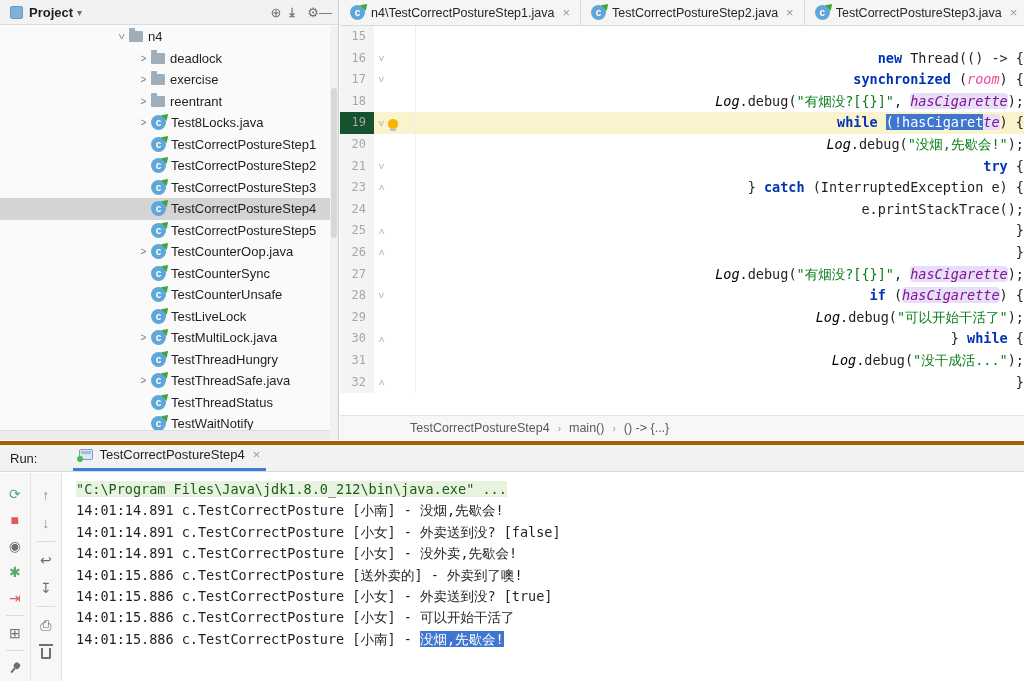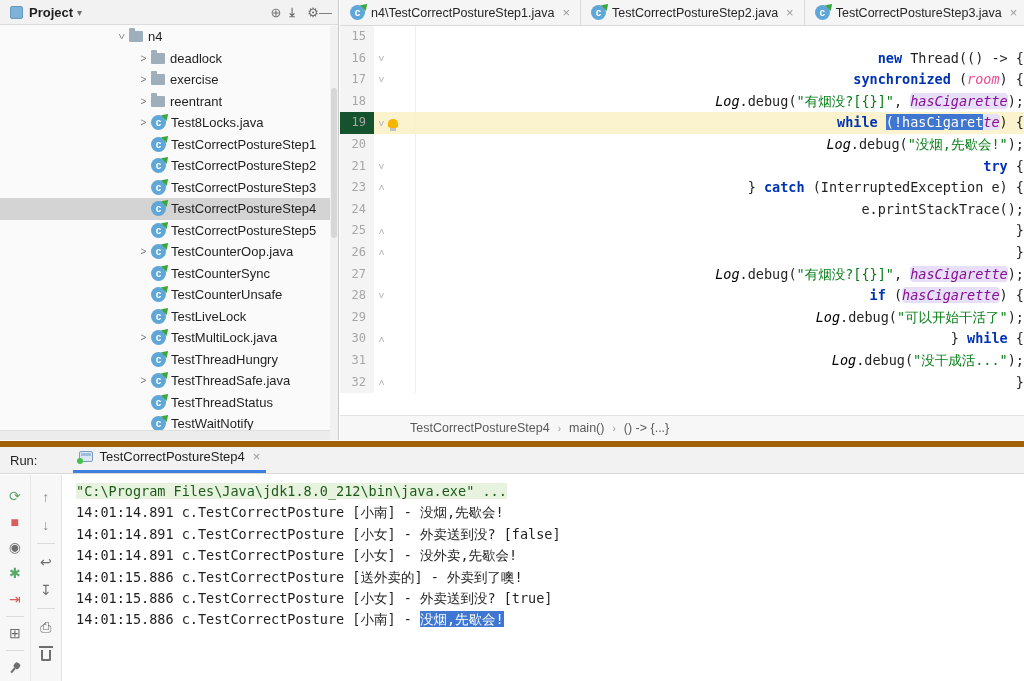--- a/index.html
+++ b/index.html
@@ -74,21 +74,21 @@
   .sel { background:#3E76D2; color:#FFF; }
   .cmd { color:#1D5B1D; background:#E7F3DE; }
 
   #breadcrumb { position:absolute; left:0; right:0; bottom:0; height:25px; background:#F7F7F7;
     border-top:1px solid #E2E2E2; display:flex; align-items:center; padding-left:70px;
     font-size:12.5px; color:#5A5A5A; gap:8px; }
   .bc-sep { color:#9A9A9A; font-size:10px; }
 
   
   #run-panel { position:absolute; left:0; top:441px; right:0; bottom:0; background:#FFF;
-    border-top:6px solid #a16207; }
+    border-top:4px solid #a16207; }
   #run-header { height:27px; background:#F2F2F2; border-bottom:1px solid #D9D9D9;
     display:flex; align-items:flex-end; }
   .run-label { font-size:13px; color:#1F1F1F; margin:0 0 5px 10px; }
   #run-tab { display:flex; align-items:center; gap:6px; margin-left:36px; padding:0 6px 4px 6px;
     font-size:13px; border-bottom:3px solid #3C7FE1; height:26px; }
   .rt-icon { width:14px; height:11px; background:#D9E7F5; border:1px solid #7E9CC0;
     border-radius:2px; position:relative; flex:none; }
   .rt-icon::before { content:""; position:absolute; top:1px; left:1px; right:1px; height:3px; background:#9FBEDD; }
   .rt-icon::after { content:""; position:absolute; left:-3px; bottom:-3px; width:6px; height:6px;
     border-radius:50%; background:#43C04A; }
@@ -399,17 +399,18 @@
           </div>
         </div>
     </div>
     <div id="console">
         <div class="cline"><span class="cmd">"C:\Program Files\Java\jdk1.8.0_212\bin\java.exe" ...</span></div>
         <div class="cline"><span class="p">14:01:14.891 c.TestCorrectPosture [小南] - 没烟,先歇会!</span></div>
         <div class="cline"><span class="p">14:01:14.891 c.TestCorrectPosture [小女] - 外卖送到没? [false]</span></div>
         <div class="cline"><span class="p">14:01:14.891 c.TestCorrectPosture [小女] - 没外卖,先歇会!</span></div>
         <div class="cline"><span class="p">14:01:15.886 c.TestCorrectPosture [送外卖的] - 外卖到了噢!</span></div>
         <div class="cline"><span class="p">14:01:15.886 c.TestCorrectPosture [小女] - 外卖送到没? [true]</span></div>
+        <div class="cline"><span class="p">14:01:15.886 c.TestCorrectPosture [小女] - 可以开始干活了</span></div>
         <div class="cline"><span class="p">14:01:15.886 c.TestCorrectPosture [小南] - </span><span class="sel">没烟,先歇会!</span></div>
       </div>
   </section>
 
 </div>
 
 </body></html>

